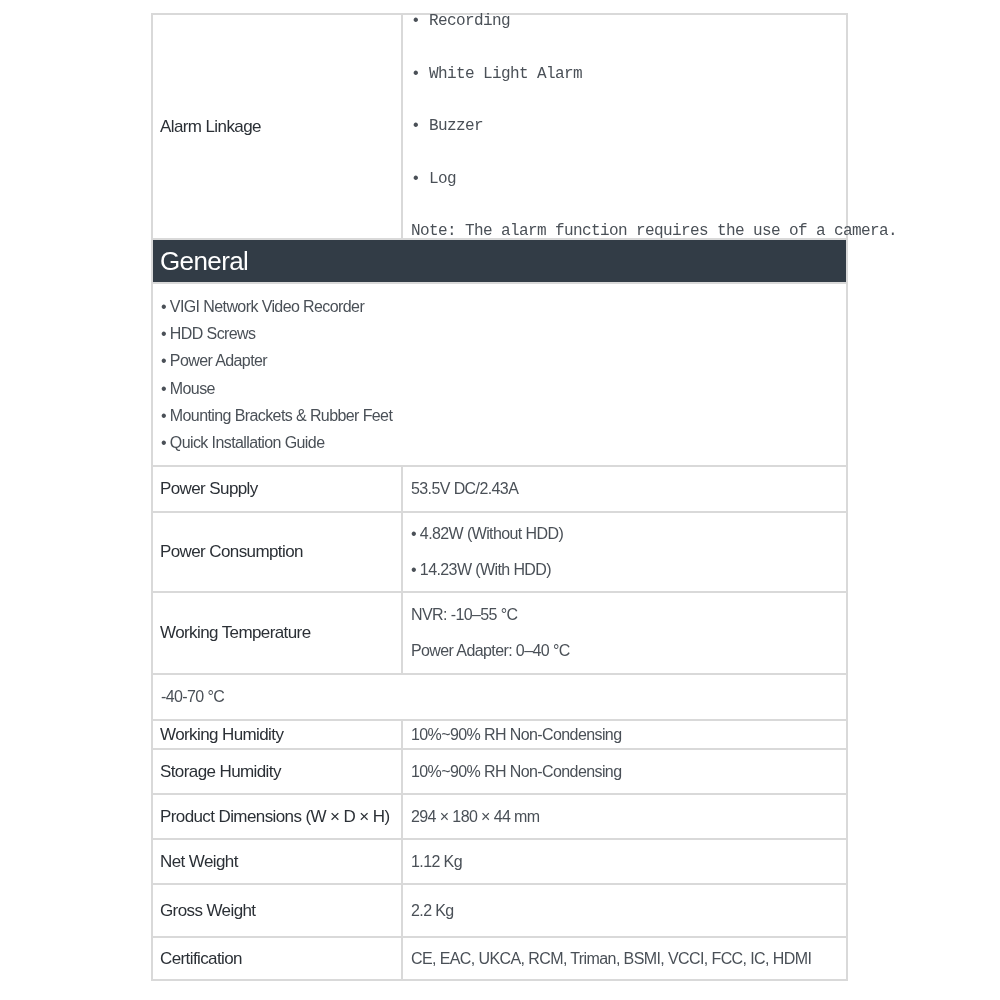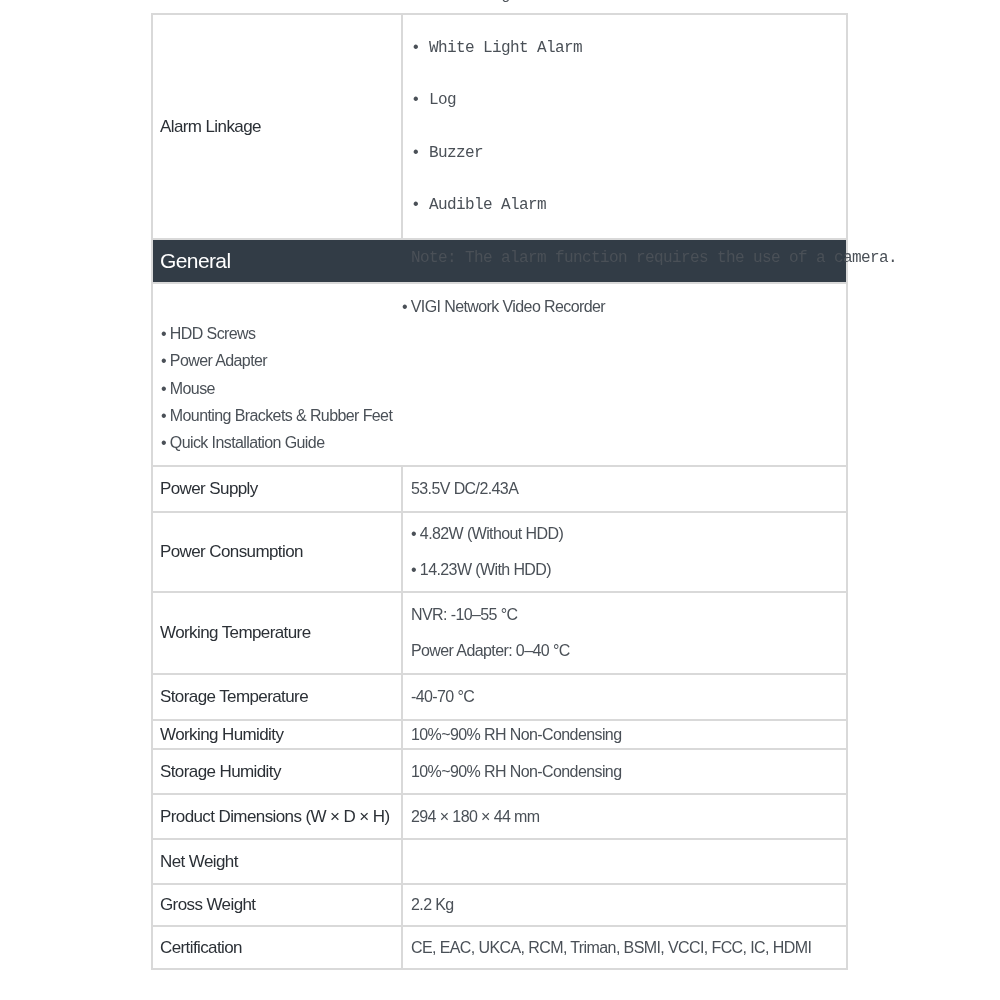--- a/index.html
+++ b/index.html
@@ -9,46 +9,45 @@
       border: 2px solid #d9d9d9; box-sizing: border-box; }
     .row { display: flex; border-top: 2px solid #d9d9d9; box-sizing: border-box; }
     .row:first-child { border-top: none; }
     .label { width: 250px; flex: none; border-right: 2px solid #d9d9d9; display: flex;
       align-items: center; padding-left: 7px; box-sizing: border-box; font-size: 17px;
       letter-spacing: -0.6px; transform-origin: left center; color: #2b3036; }
     .value { flex: 1; padding-left: 8px; box-sizing: border-box; display: flex;
       flex-direction: column; justify-content: center; font-size: 16px; letter-spacing: -0.6px;
       color: #4a5057; }
     .value .line { white-space: nowrap; }
-    .section { background: #323c46; color: #ffffff; font-size: 21px; height: 44px;
+    .section { background: #323c46; color: #ffffff; font-size: 26px; height: 44px;
       display: flex; align-items: center; padding-left: 7px; letter-spacing: -0.6px;
       border-top: 2px solid #d9d9d9; box-sizing: border-box; }
   </style>
 </head>
 <body>
 
 <div class="spec-table">
 
   <div class="row" style="height:223px;">
     <div class="label">Alarm Linkage</div>
     <div class="value" style="gap:16px;font-family:Liberation Mono, monospace;">
       <div class="line" style="height:36.5px;line-height:36.5px;">• Recording</div>
       <div class="line" style="height:36.5px;line-height:36.5px;">• White Light Alarm</div>
+      <div class="line" style="height:36.5px;line-height:36.5px;">• Buzzer</div>
       <div class="line" style="height:36.5px;line-height:36.5px;">• Log</div>
-      <div class="line" style="height:36.5px;line-height:36.5px;">• Buzzer</div>
-      <div class="line" style="height:36.5px;line-height:36.5px;">• Audible Alarm</div>
       <div class="line" style="height:36.5px;line-height:36.5px;">Note: The alarm function requires the use of a camera.</div>
     </div>
   </div>
 
   <div class="section">General</div>
 
   <div class="row" style="height:183px;">
     <div class="value">
-      <div class="line" style="line-height:27.3px;text-align:center;">• VIGI Network Video Recorder</div>
+      <div class="line" style="line-height:27.3px;">• VIGI Network Video Recorder</div>
       <div class="line" style="line-height:27.3px;">• HDD Screws</div>
       <div class="line" style="line-height:27.3px;">• Power Adapter</div>
       <div class="line" style="line-height:27.3px;">• Mouse</div>
       <div class="line" style="line-height:27.3px;">• Mounting Brackets &amp; Rubber Feet</div>
       <div class="line" style="line-height:27.3px;">• Quick Installation Guide</div>
     </div>
   </div>
 
   <div class="row" style="height:46px;">
     <div class="label">Power Supply</div>
@@ -67,21 +66,20 @@
 
   <div class="row" style="height:82px;">
     <div class="label">Working Temperature</div>
     <div class="value">
       <div class="line" style="line-height:36.5px;">NVR: -10–55 °C</div>
       <div class="line" style="line-height:36.5px;">Power Adapter: 0–40 °C</div>
     </div>
   </div>
 
   <div class="row" style="height:46px;">
-    <div class="label">Storage Temperature</div>
     <div class="value">
       <div class="line">-40-70 °C</div>
     </div>
   </div>
 
   <div class="row" style="height:29px;">
     <div class="label">Working Humidity</div>
     <div class="value">
       <div class="line">10%~90% RH Non-Condensing</div>
     </div>
@@ -96,23 +94,26 @@
 
   <div class="row" style="height:45px;">
     <div class="label">Product Dimensions (W × D ×  H)</div>
     <div class="value">
       <div class="line">294 × 180 × 44 mm</div>
     </div>
   </div>
 
   <div class="row" style="height:45px;">
     <div class="label">Net Weight</div>
+    <div class="value">
+      <div class="line">1.12 Kg</div>
+    </div>
   </div>
 
-  <div class="row" style="height:42px;">
+  <div class="row" style="height:53px;">
     <div class="label">Gross Weight</div>
     <div class="value">
       <div class="line">2.2 Kg</div>
     </div>
   </div>
 
   <div class="row" style="height:43px;">
     <div class="label">Certification</div>
     <div class="value">
       <div class="line">CE, EAC, UKCA, RCM, Triman, BSMI, VCCI, FCC, IC, HDMI</div>

